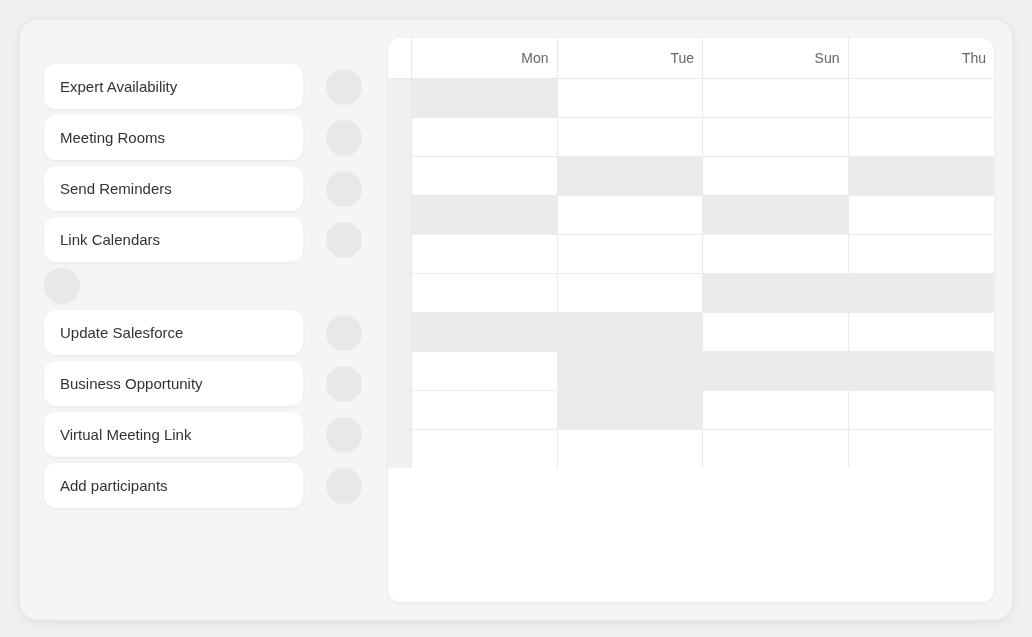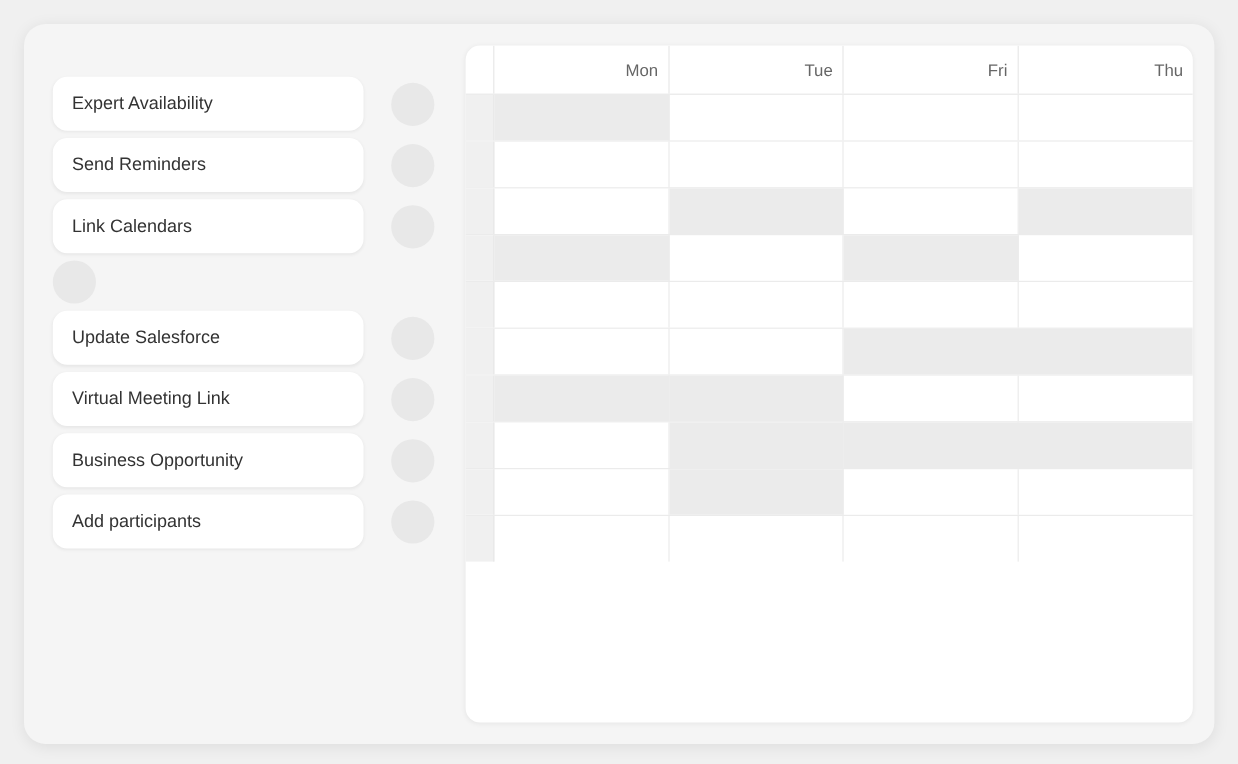--- a/index.html
+++ b/index.html
@@ -156,56 +156,60 @@
 <div class="main-container">
 
   <div class="left-panel">
     <div class="panel-title"></div>
     <div class="list-items-wrapper" id="list-items-wrapper">
     <div class="list-item">
           <div class="list-item-label">Expert Availability</div>
           <button class="list-item-radio"></button>
         </div>
         <div class="list-item">
+          <div class="list-item-label">Meeting Rooms</div>
+          <button class="list-item-radio"></button>
+        </div>
+        <div class="list-item">
           <div class="list-item-label">Send Reminders</div>
           <button class="list-item-radio"></button>
         </div>
         <div class="list-item">
           <div class="list-item-label">Link Calendars</div>
           <button class="list-item-radio"></button>
         </div>
         <div class="list-item">
           <button class="list-item-radio"></button>
         </div>
         <div class="list-item">
           <div class="list-item-label">Update Salesforce</div>
           <button class="list-item-radio"></button>
         </div>
         <div class="list-item">
+          <div class="list-item-label">Business Opportunity</div>
+          <button class="list-item-radio"></button>
+        </div>
+        <div class="list-item">
           <div class="list-item-label">Virtual Meeting Link</div>
-          <button class="list-item-radio"></button>
-        </div>
-        <div class="list-item">
-          <div class="list-item-label">Business Opportunity</div>
           <button class="list-item-radio"></button>
         </div>
         <div class="list-item">
           <div class="list-item-label">Add participants</div>
           <button class="list-item-radio"></button>
         </div>
       </div>
   </div>
 
   <div class="right-panel">
     <div class="calendar-container">
       <div class="calendar-header" id="calendar-header">
         <div class="calendar-header-spacer"></div>
       <div class="calendar-header-cell">Mon</div>
           <div class="calendar-header-cell">Tue</div>
-          <div class="calendar-header-cell">Fri</div>
+          <div class="calendar-header-cell">Sun</div>
           <div class="calendar-header-cell">Thu</div>
         </div>
       <div class="calendar-body" id="calendar-body">
       <div class="calendar-row">
             <div class="row-time"></div>
             <div class="calendar-cell shaded"></div>
             <div class="calendar-cell"></div>
             <div class="calendar-cell"></div>
             <div class="calendar-cell"></div>
           </div>

